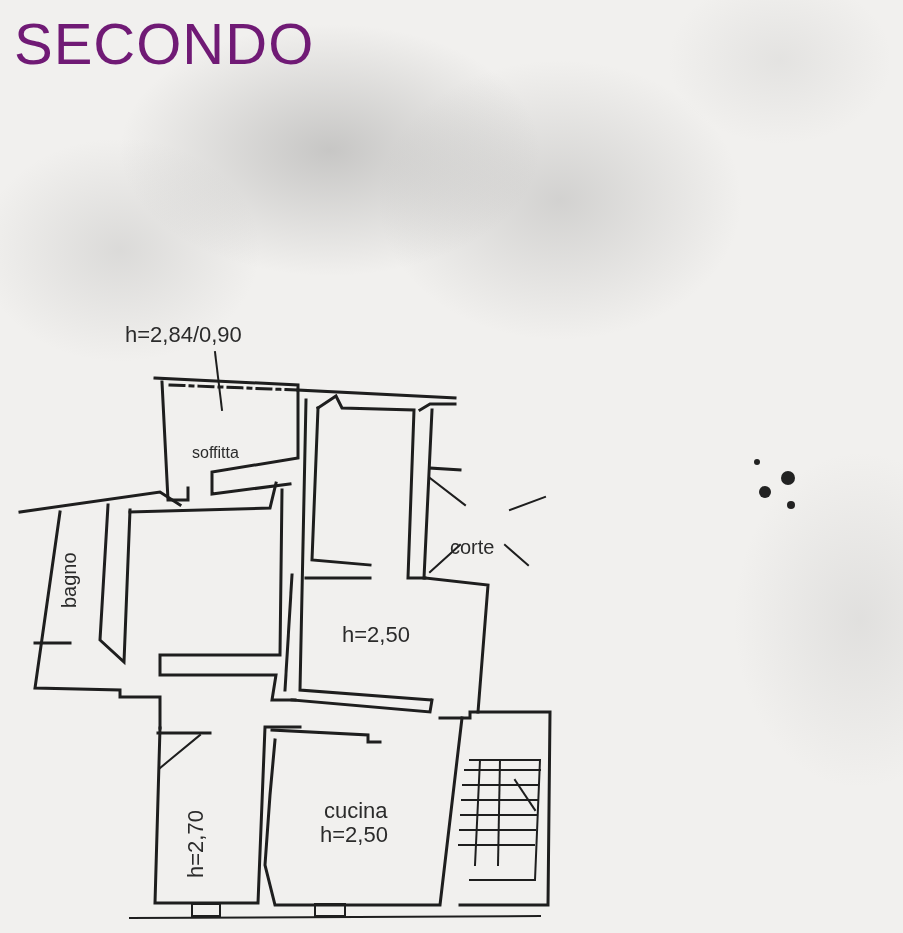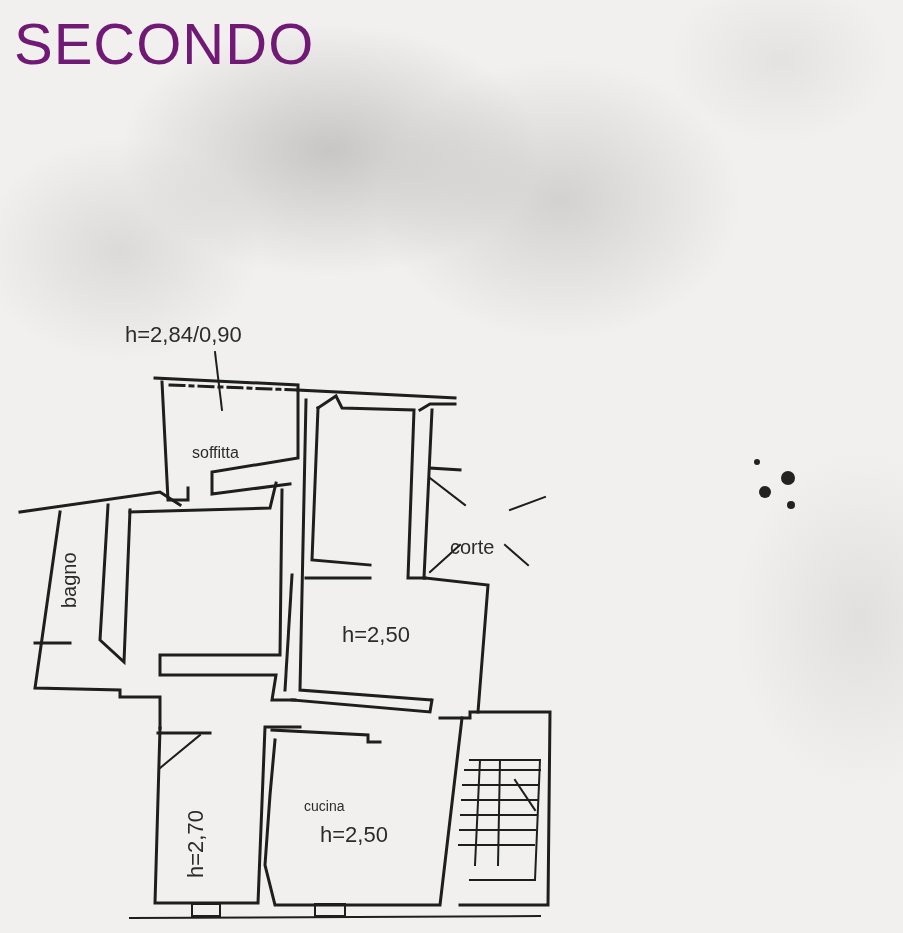--- a/index.html
+++ b/index.html
@@ -109,14 +109,14 @@
     <rect x="315" y="904" width="30" height="12" stroke-width="2"></rect>
   </g>
 </svg>
 
 <div class="label" style="left:125px; top:322px; font-size:22px;">h=2,84/0,90</div>
 <div class="label" style="left:192px; top:444px; font-size:16px;">soffitta</div>
 <div class="label" style="left:58px; top:608px; font-size:20px; transform:rotate(-90deg); transform-origin:left top;">bagno</div>
 <div class="label" style="left:450px; top:512px; font-size:20px;margin-top:24px;">corte</div>
 <div class="label" style="left:342px; top:622px; font-size:22px;">h=2,50</div>
 <div class="label" style="left:183px; top:878px; font-size:22px; transform:rotate(-90deg); transform-origin:left top;">h=2,70</div>
-<div class="label" style="left:304px; top:798px; font-size:14px;">cucina</div>
+<div class="label" style="left:324px; top:798px; font-size:22px;">cucina</div>
 <div class="label" style="left:320px; top:822px; font-size:22px;">h=2,50</div>
 
 </body></html>

